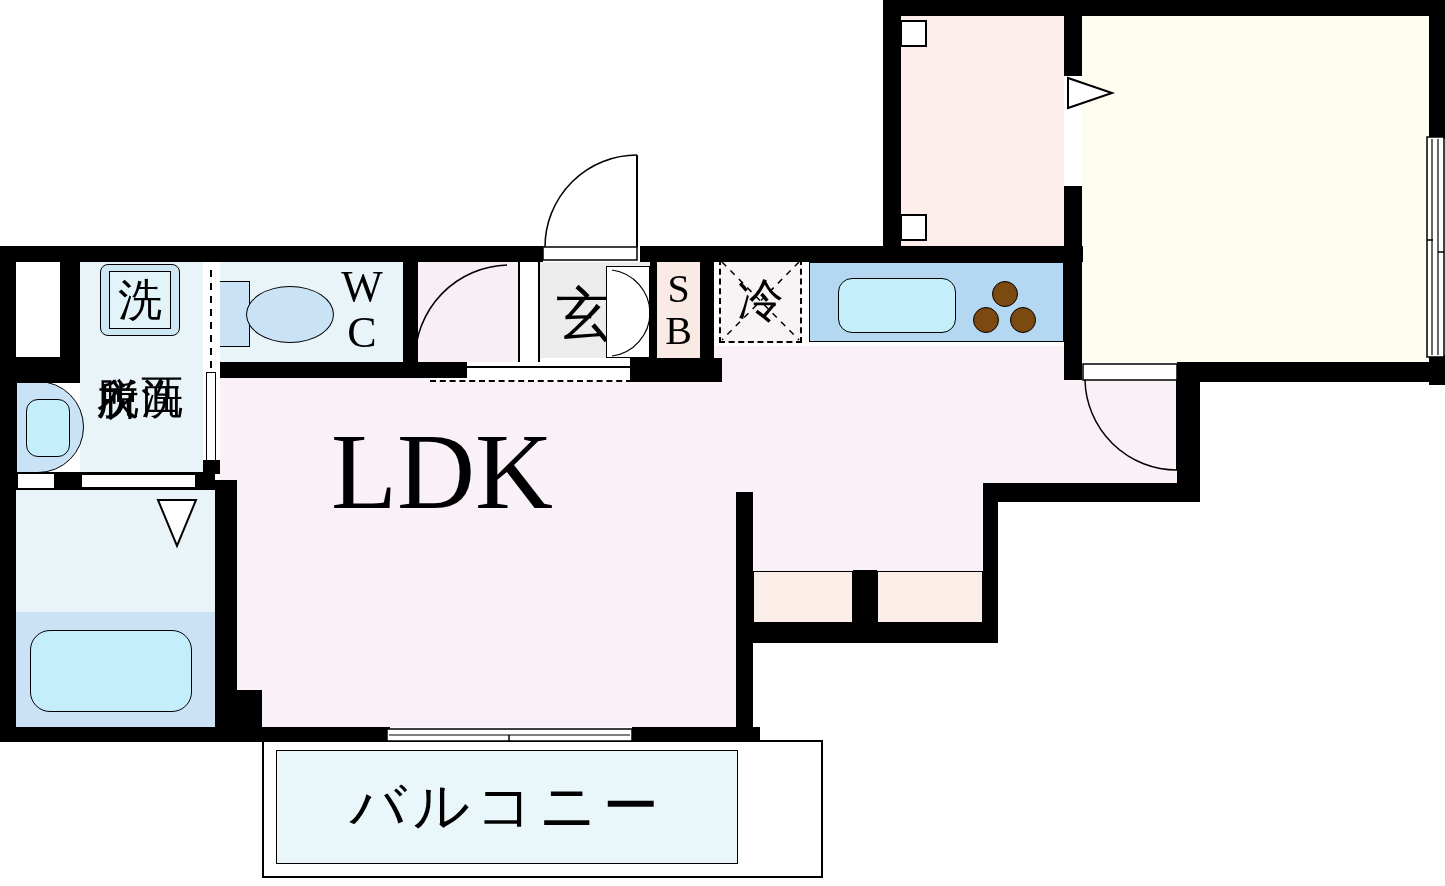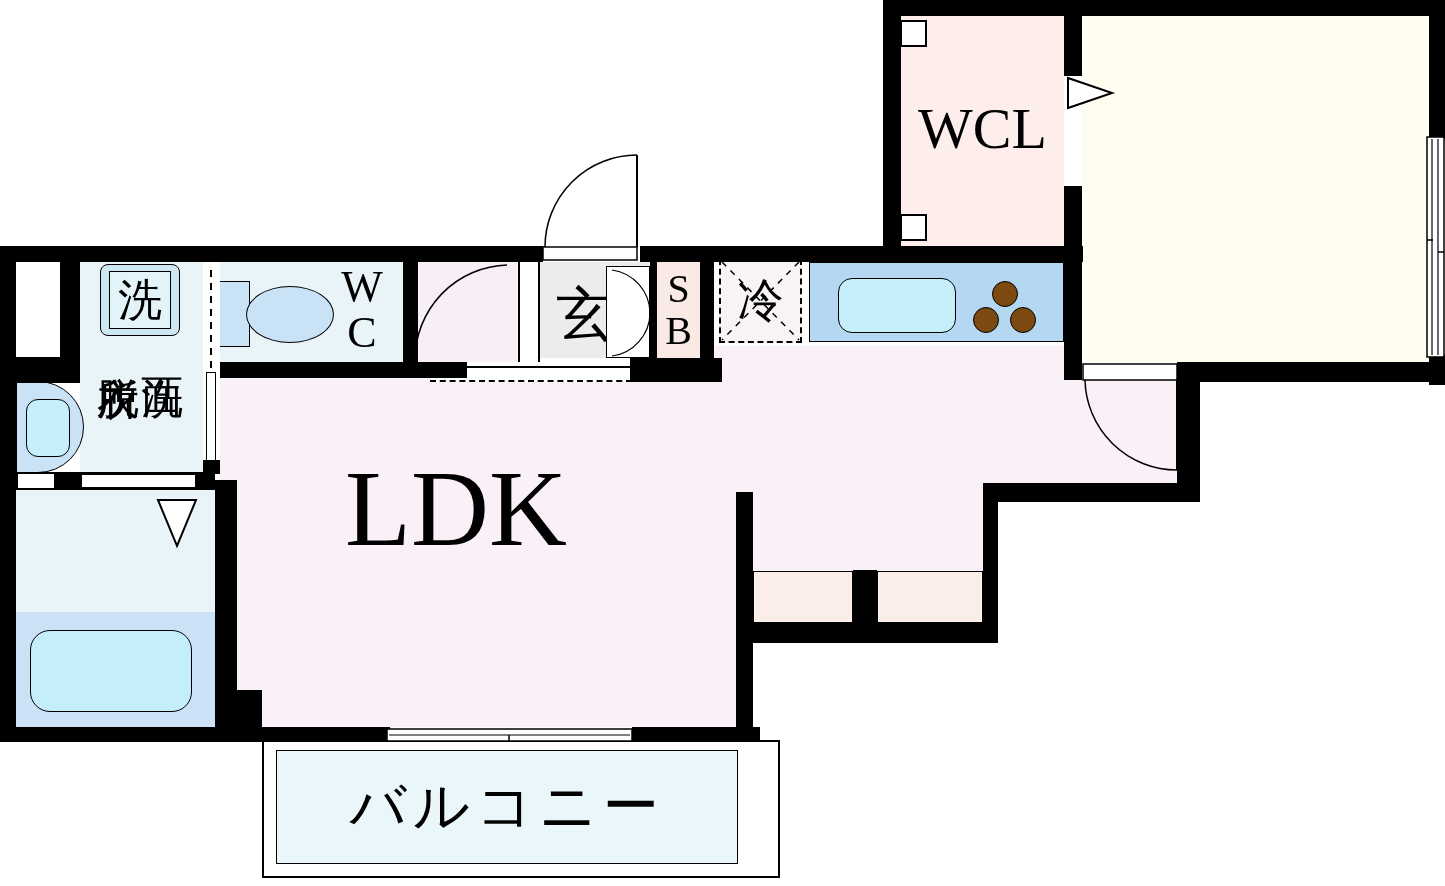--- a/index.html
+++ b/index.html
@@ -17,29 +17,28 @@
 <body>
 
 <div id="plan">
 
   <div class="fill" style="left:220px;top:378px;width:524px;height:349px;background:#faf1f8;"></div>
   <div class="fill" style="left:632px;top:346px;width:450px;height:137px;background:#faf1f8;"></div>
   <div class="fill" style="left:742px;top:483px;width:241px;height:160px;background:#faf1f8;"></div>
   <div class="fill" style="left:1082px;top:380px;width:95px;height:103px;background:#faf1f8;"></div>
 
   <div class="fill" style="left:901px;top:16px;width:163px;height:230px;background:#fdeeec;"></div>
-  <div class="lbl center" style="left:900px;top:92px;width:165px;height:72px;font-size:58px;">WCL</div>
   <div class="abs" style="left:900px;top:20px;width:27px;height:27px;background:#fff;border:2px solid #000;box-sizing:border-box;"></div>
   <div class="abs" style="left:900px;top:214px;width:27px;height:27px;background:#fff;border:2px solid #000;box-sizing:border-box;"></div>
 
   <div class="fill" style="left:1082px;top:16px;width:347px;height:346px;background:#fffdf0;"></div>
   <div class="lbl" style="left:1085px;top:28px;width:345px;text-align:center;line-height:1.3;">
   </div>
 
-  <div class="lbl" style="left:345px;top:404px;line-height:1.25;margin-top:37px;">
+  <div class="lbl" style="left:331px;top:404px;line-height:1.25;">
     <div style="font-size:108px;">LDK</div>
   </div>
 
   <div class="fill" style="left:220px;top:262px;width:183px;height:100px;background:#e9f4f8;"></div>
   <div class="lbl" style="left:340px;top:264px;width:44px;text-align:center;font-size:44px;line-height:46px;">
     <div>W</div>
     <div>C</div>
   </div>
   <div class="abs" style="left:218px;top:281px;width:32px;height:66px;background:#c9e2f6;border:1px solid #000;box-sizing:border-box;"></div>
   <div class="abs" style="left:246px;top:286px;width:88px;height:57px;background:#c9e2f6;border:1px solid #000;border-radius:50%;box-sizing:border-box;"></div>
@@ -115,21 +114,21 @@
   <div class="wall" style="left:16px;top:357px;width:64px;height:26px;"></div>
   <div class="wall" style="left:220px;top:362px;width:247px;height:16px;"></div>
   <div class="wall" style="left:403px;top:262px;width:15px;height:100px;"></div>
   <div class="wall" style="left:650px;top:262px;width:7px;height:96px;"></div>
   <div class="wall" style="left:700px;top:255px;width:14px;height:107px;"></div>
   <div class="wall" style="left:630px;top:358px;width:92px;height:24px;"></div>
 
   <div class="abs" style="left:18px;top:474px;width:36px;height:14px;background:#fff;"></div>
   <div class="abs" style="left:82px;top:474px;width:113px;height:14px;background:#fff;border-top:1px solid #000;border-bottom:1px solid #000;box-sizing:border-box;"></div>
 
-  <div class="abs" style="left:262px;top:740px;width:518px;height:138px;background:#fff;border:2px solid #000;box-sizing:border-box;">
+  <div class="abs" style="left:262px;top:740px;width:561px;height:138px;background:#fff;border:2px solid #000;box-sizing:border-box;">
     <div class="abs center" style="left:12px;top:8px;width:462px;height:114px;background:#e9f6fa;border:1px solid #000;box-sizing:border-box;">
       <span style="font-size:56px;letter-spacing:6px;">バルコニー</span>
     </div>
   </div>
 
   <svg class="overlay" viewBox="0 0 1445 886">
 
     <rect x="543" y="247" width="94" height="13" fill="#fff" stroke="#000" stroke-width="1.5"></rect>
     <line x1="637" y1="155" x2="637" y2="247" stroke="#000" stroke-width="2"></line>
     <path d="M 545 247 A 92 92 0 0 1 637 155" fill="none" stroke="#000" stroke-width="1.5"></path>

